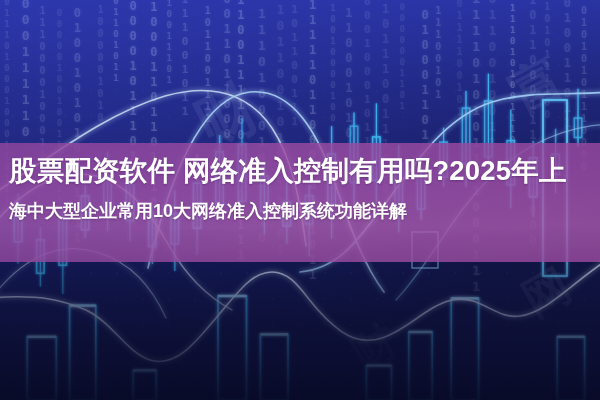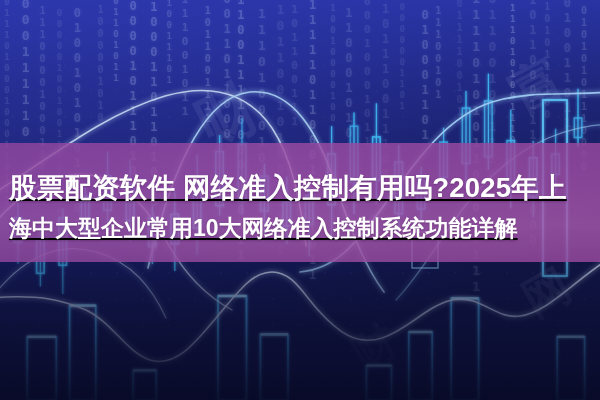--- a/index.html
+++ b/index.html
@@ -87,34 +87,34 @@
   #band-tint{
     position:absolute;left:0;top:143px;width:600px;height:119px;
     background:linear-gradient(90deg,
        rgba(120,60,150,.22) 0%,
        rgba(175,95,175,.10) 45%,
        rgba(150,70,150,.20) 100%);
   }
 
   
   #title{
-    position:absolute;left:0;top:142px;width:600px;height:131px;
+    position:absolute;left:0;top:125px;width:600px;height:131px;
     display:flex;flex-direction:column;justify-content:center;
-    padding-left:9px;box-sizing:border-box;text-decoration:underline;
+    padding-left:9px;box-sizing:border-box;
   }
   .tline{
     color:#ffffff;
     font-size:27.5px;
     font-weight:700;
     line-height:40px;
     letter-spacing:.2px;
     white-space:nowrap;
     text-shadow:0 1px 2px rgba(60,20,70,.35);
   }
-  #tline2{font-size:23px;letter-spacing:0px;}
+  #tline2{font-size:18px;letter-spacing:0px;}
 </style>
 </head>
 <body>
 
 <div id="stage">
 
   <div class="layer" id="bg-base"></div>
   <div class="layer" id="bg-dots"></div>
   <div class="layer" id="bg-topsheen"></div>
 

